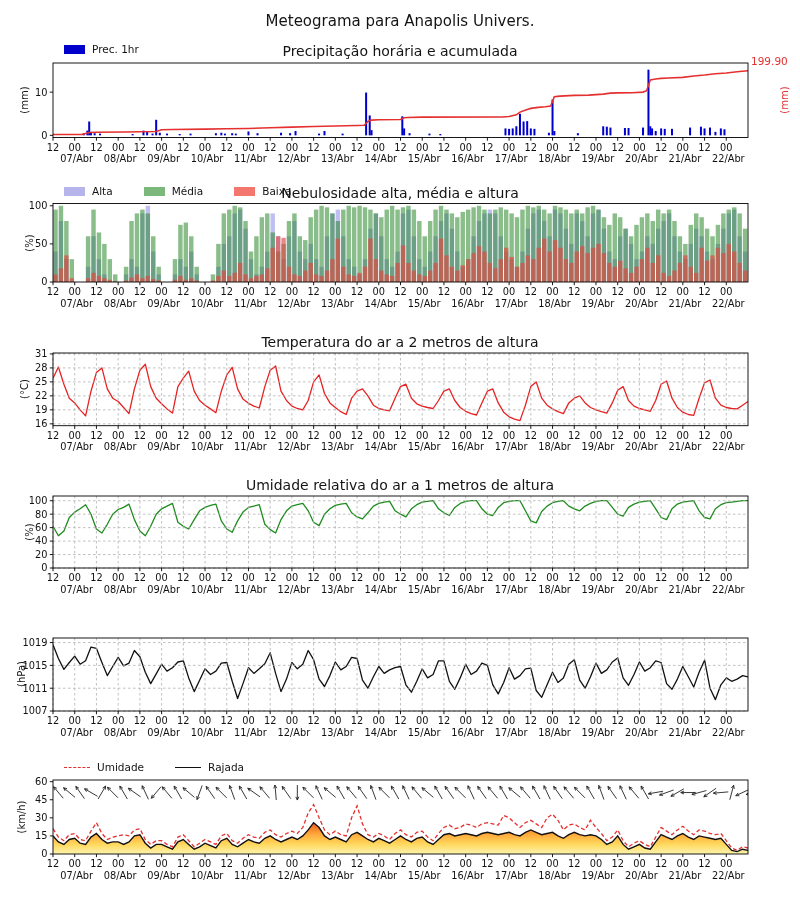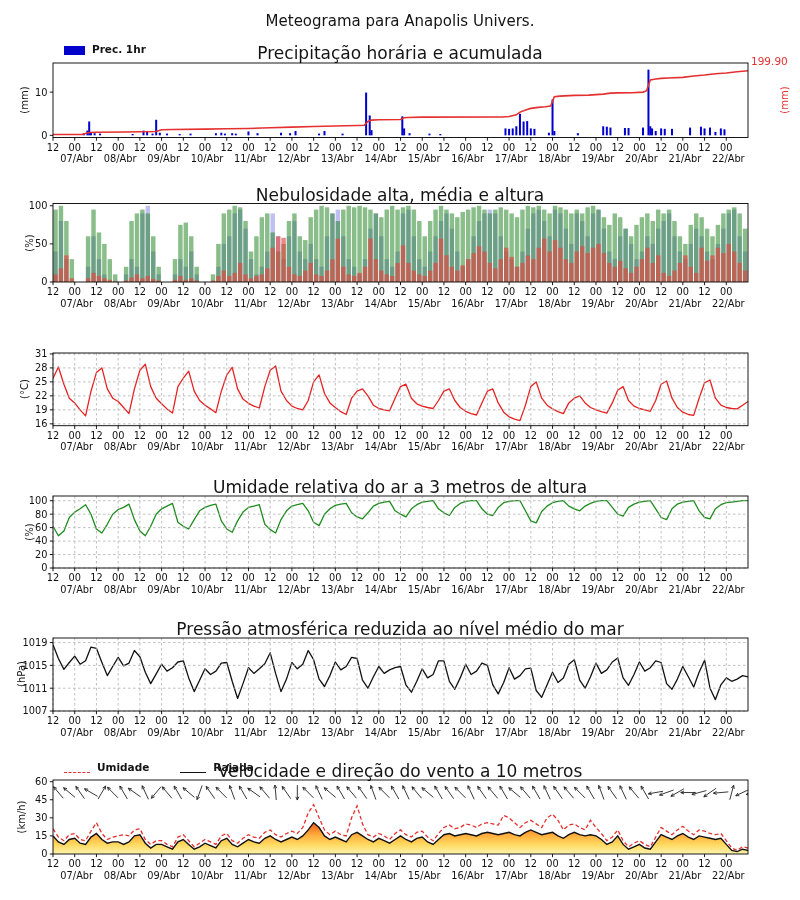--- a/index.html
+++ b/index.html
@@ -1,53 +1,66 @@
 <!DOCTYPE html>
 <html><head>
 <meta charset="utf-8">
 <style>
   html,body{margin:0;padding:0;background:#fff;}
   .stage{position:relative;width:800px;height:900px;background:#ffffff;overflow:hidden;
          font-family:"DejaVu Sans",sans-serif;color:#111;}
   .main-title{position:absolute;left:400px;top:12px;transform:translateX(-50%);
               font-size:15px;color:#141414;white-space:nowrap;}
   .panel-title{position:absolute;left:400px;transform:translateX(-50%);
-               font-size:17px;color:#141414;white-space:nowrap;}
+               font-size:14px;color:#141414;white-space:nowrap;}
   .ylabel{position:absolute;font-size:10px;color:#141414;white-space:nowrap;
           transform:translate(-50%,-50%) rotate(-90deg);}
   .ylabel.red{color:#e53030;}
   .annot-red{position:absolute;font-size:10.5px;color:#e53030;white-space:nowrap;}
   .legend{position:absolute;display:flex;align-items:center;gap:7px;font-size:10.5px;
           color:#141414;white-space:nowrap;}
-  .legend .item{display:flex;align-items:flex-end;gap:7px;margin-right:24px;font-weight:bold;}
+  .legend .item{display:flex;align-items:center;gap:7px;margin-right:24px;}
   .swatch{display:inline-block;width:21px;height:9px;}
   .line-sample{display:inline-block;width:26px;height:0;border-top:1.6px solid #111;}
   .line-sample.dashed{border-top:1.7px dashed #e53030;}
   svg#plots{position:absolute;left:0;top:0;}
 </style>
 </head>
 <body>
 
 <div class="stage">
 
   <div class="main-title">Meteograma para Anapolis Univers.</div>
 
   <div class="panel-title" style="top:43px">Precipitação horária e acumulada</div>
   <div class="panel-title" style="top:185px">Nebulosidade alta, média e altura</div>
-  <div class="panel-title" style="top:477px">Umidade relativa do ar a 3 metros de altura</div>
-  <div class="panel-title" style="top:619px">Pressão atmosférica reduzida ao nível médio do mar</div>
-  <div class="panel-title" style="top:761px">Velocidade e direção do vento a 10 metros</div>
+  <div class="panel-title" style="top:334px">Temperatura do ar a 2 metros de altura</div>
+  <div class="panel-title" style="top:477px">Umidade relativa do ar a 1 metros de altura</div>
 
   <div class="legend" style="left:64px;top:43px">
     <span class="item">
       <span class="swatch" style="background:#0000cd"></span>
       <span>Prec. 1hr</span>
     </span>
   </div>
 
+  <div class="legend" style="left:64px;top:185px">
+    <span class="item">
+      <span class="swatch" style="background:#b5b5ec"></span>
+      <span>Alta</span>
+    </span>
+    <span class="item">
+      <span class="swatch" style="background:#7cb77c"></span>
+      <span>Média</span>
+    </span>
+    <span class="item">
+      <span class="swatch" style="background:#f4776f"></span>
+      <span>Baixa</span>
+    </span>
+  </div>
 
   <div class="legend" style="left:64px;top:761px">
     <span class="item">
       <span class="line-sample dashed"></span>
       <span>Umidade</span>
     </span>
     <span class="item">
       <span class="line-sample"></span>
       <span>Rajada</span>
     </span>

